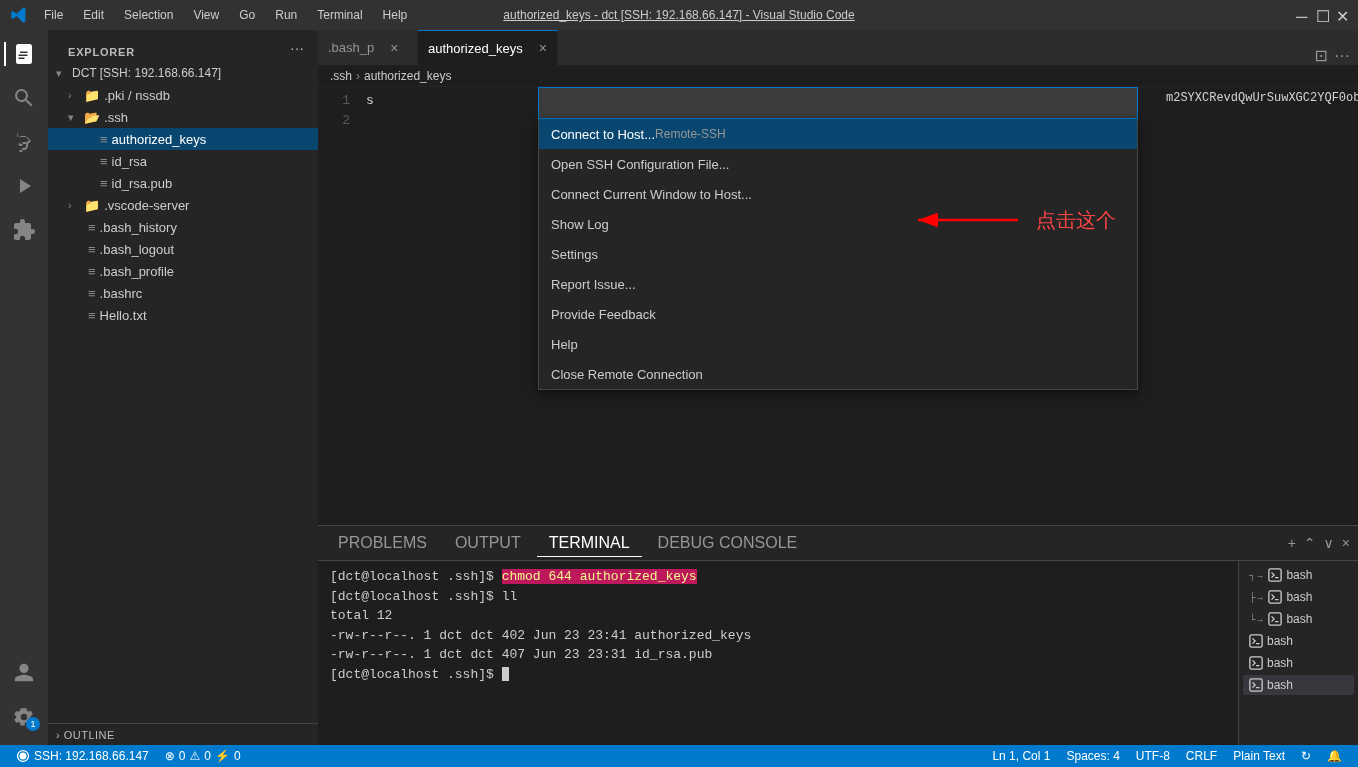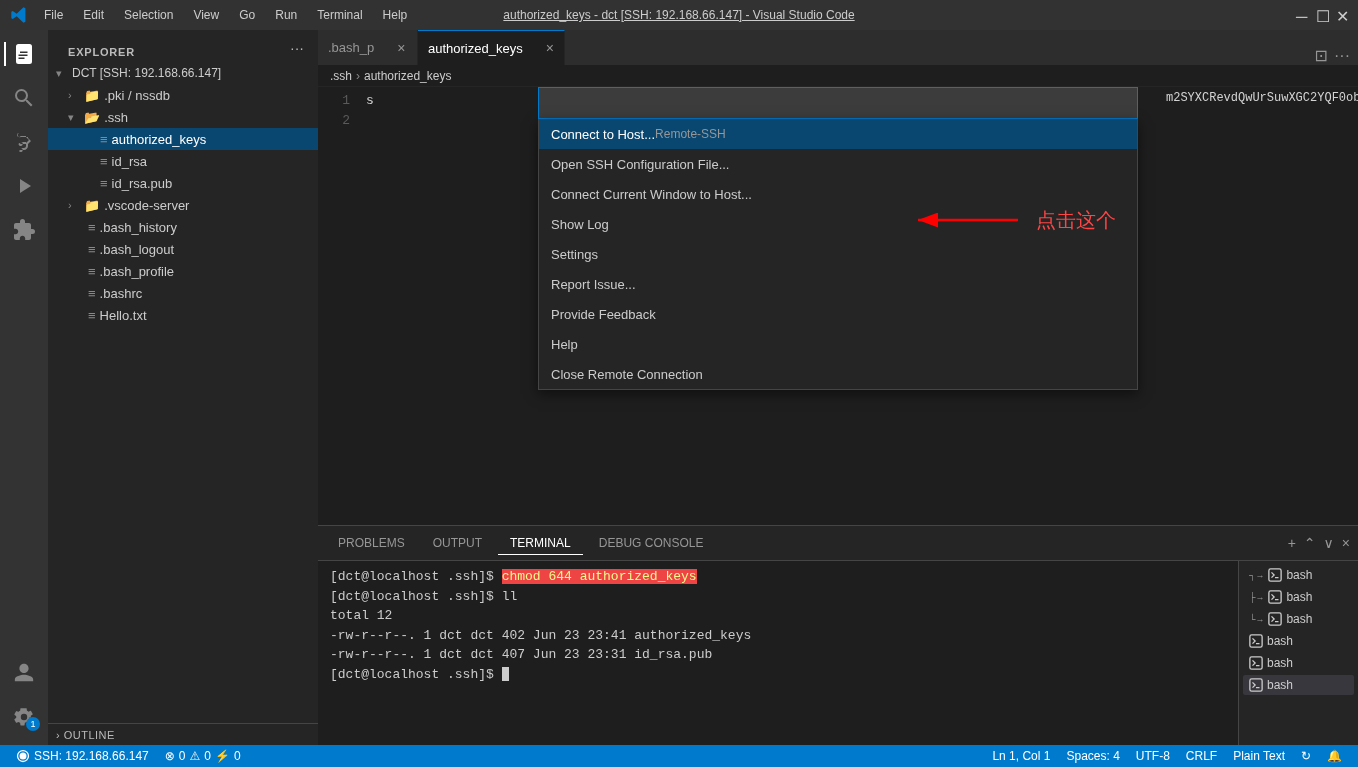--- a/index.html
+++ b/index.html
@@ -197,21 +197,21 @@
     .tab {
       height: 35px;
       display: flex;
       align-items: center;
       padding: 0 10px;
       background: #2d2d2d;
       color: #969696;
       cursor: pointer;
       font-size: 13px;
       border-right: 1px solid #252526;
-      gap: 23px;
+      gap: 16px;
       min-width: 100px;
     }
     .tab.active {
       background: #1e1e1e;
       color: #ffffff;
       border-top: 1px solid #007acc;
     }
     .tab-close { font-size: 14px; color: #969696; }
 
     
@@ -354,21 +354,21 @@
       height: 35px;
       background: #252526;
       display: flex;
       align-items: center;
       padding: 0 8px;
       gap: 4px;
       border-bottom: 1px solid #454545;
     }
     .terminal-tab {
       padding: 4px 12px;
-      font-size: 12px;
+      font-size: 16px;
       color: #969696;
       cursor: pointer;
       border-bottom: 1px solid transparent;
     }
     .terminal-tab.active {
       color: #ffffff;
       border-bottom: 1px solid #ffffff;
     }
     #terminal-controls {
       margin-left: auto;
@@ -704,21 +704,21 @@
           <div id="terminal-controls">
             <span class="terminal-ctrl-btn">+</span>
             <span class="terminal-ctrl-btn">⌃</span>
             <span class="terminal-ctrl-btn">∨</span>
             <span class="terminal-ctrl-btn">×</span>
           </div>
         </div>
         <div id="terminal-content">
           <div id="terminal-main">
             <div>
-              <span>[dct@localhost .ssh]$ </span><span style="background:#ef4444; color:#f1fa8c;">chmod 644 authorized_keys</span>
+              <span>[dct@localhost .ssh]$ </span><span style="background:#be185d; color:#f1fa8c;">chmod 644 authorized_keys</span>
             </div>
             <div>[dct@localhost .ssh]$ ll</div>
             <div>total 12</div>
             <div>-rw-r--r--. 1 dct dct  402 Jun 23 23:41 authorized_keys</div>
             <div>-rw-r--r--. 1 dct dct  407 Jun 23 23:31 id_rsa.pub</div>
             <div>[dct@localhost .ssh]$ <span style="display:inline-block; width:7px; height:14px; background:#cccccc; vertical-align:middle;"></span></div>
           </div>
           <div id="terminal-sidebar">
             <div class="terminal-instance">
               <span style="font-size:9px; color:#969696;">┐→</span>

